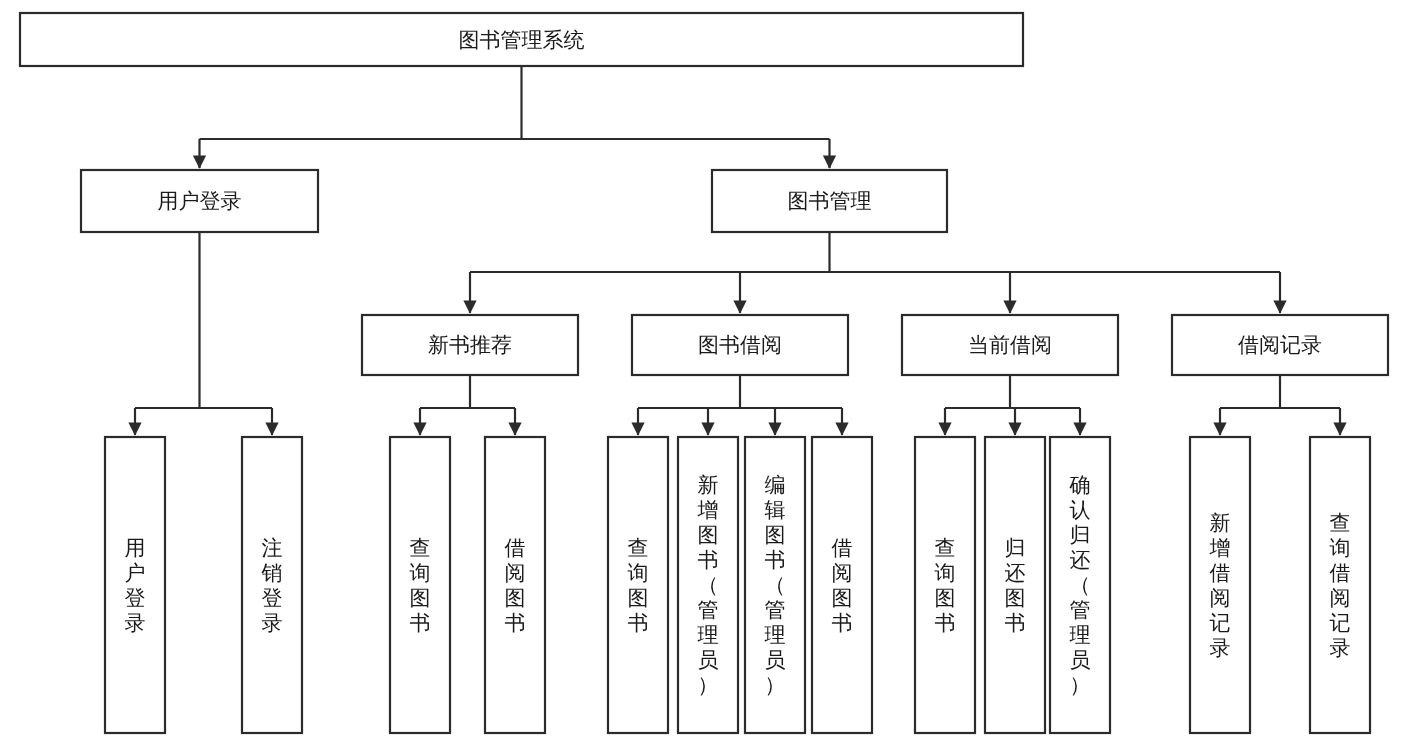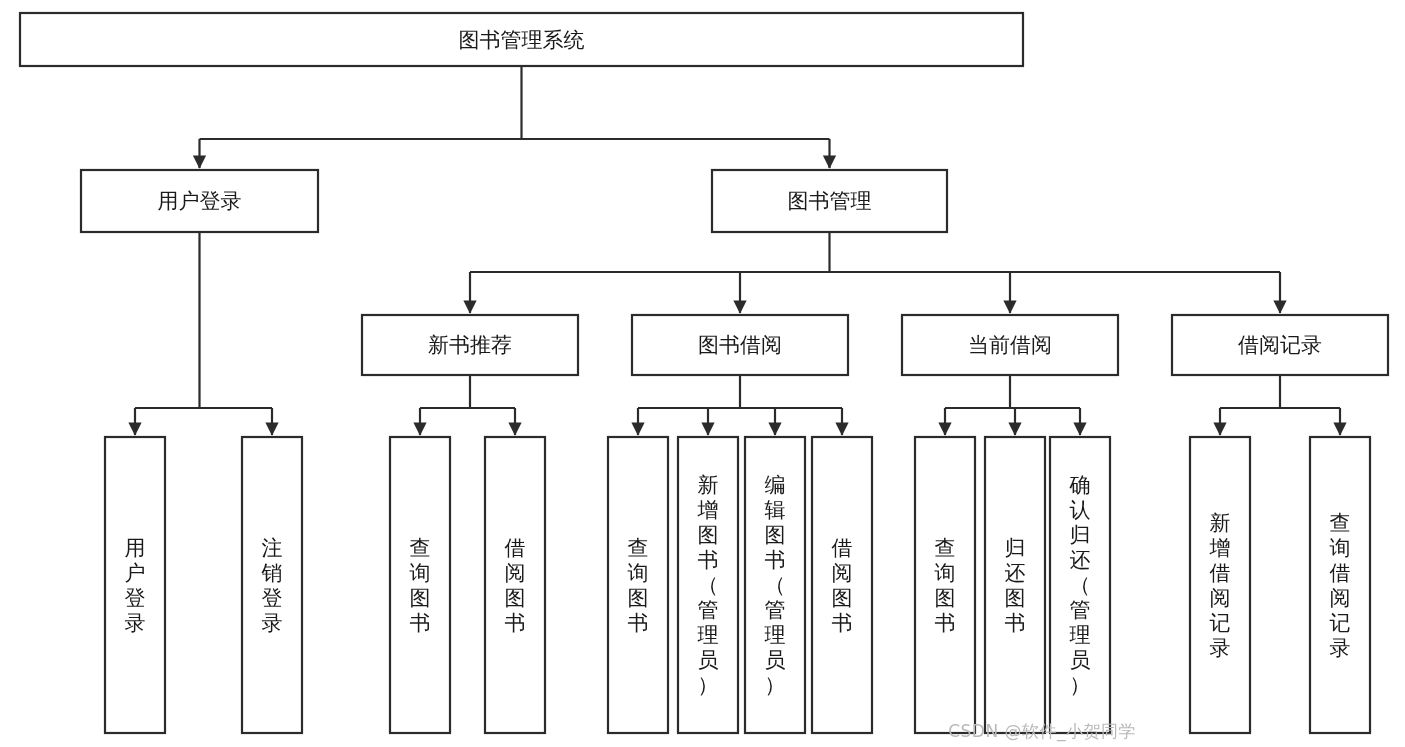--- a/index.html
+++ b/index.html
@@ -185,14 +185,13 @@
         <g>
           <rect x="1190" y="437" width="60" height="296" class="node-rect"></rect>
           <text x="1220" class="node-label-v"><tspan x="1220" y="529.5">新</tspan><tspan x="1220" y="554.5">增</tspan><tspan x="1220" y="579.5">借</tspan><tspan x="1220" y="604.5">阅</tspan><tspan x="1220" y="629.5">记</tspan><tspan x="1220" y="654.5">录</tspan></text>
         </g>
         <g>
           <rect x="1310" y="437" width="60" height="296" class="node-rect"></rect>
           <text x="1340" class="node-label-v"><tspan x="1340" y="529.5">查</tspan><tspan x="1340" y="554.5">询</tspan><tspan x="1340" y="579.5">借</tspan><tspan x="1340" y="604.5">阅</tspan><tspan x="1340" y="629.5">记</tspan><tspan x="1340" y="654.5">录</tspan></text>
         </g>
       </g>
   </svg>
-  <div class="watermark">CSDN @软件_小贺同学</div>
 </div>
 
 </body></html>

